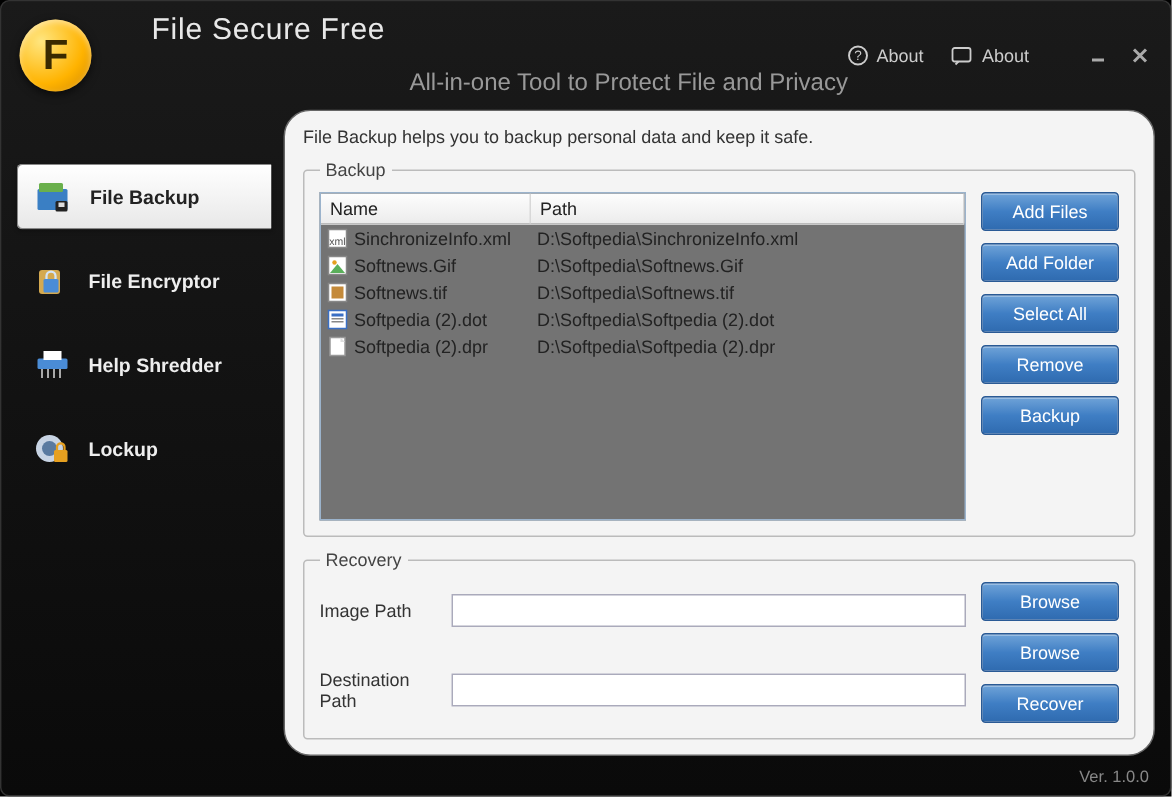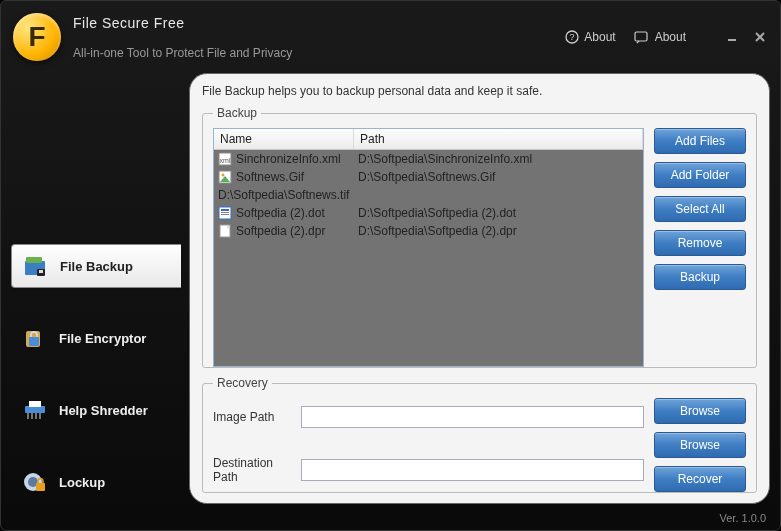--- a/index.html
+++ b/index.html
@@ -1,34 +1,34 @@
 <!DOCTYPE html>
 <html><head>
 <meta charset="utf-8">
 <style>
 * { margin: 0; padding: 0; box-sizing: border-box; font-family: "Segoe UI", Tahoma, sans-serif; }
 body { width: 781px; height: 531px; background: #000; overflow: hidden; }
 .window { width: 100%; height: 100%; background: linear-gradient(to bottom, #1a1a1a 0%, #0a0a0a 100%); border-radius: 6px; display: flex; flex-direction: column; border: 1px solid #333; }
 .titlebar { height: 72px; display: flex; align-items: center; padding: 8px 12px; }
 .logo { width: 48px; height: 48px; border-radius: 50%; background: radial-gradient(circle at 30% 30%, #ffe680, #ffb300 60%, #cc8400); display: flex; align-items: center; justify-content: center; font-size: 28px; font-weight: bold; color: #3a2a00; box-shadow: 0 2px 6px rgba(0,0,0,0.6), inset 0 2px 4px rgba(255,255,255,0.5); margin-right: 12px; }
 .title-block { flex: 1; color: #e8e8e8; }
-.app-title { font-size: 14px; font-weight: 300; letter-spacing: 0.5px; }
-.app-subtitle { font-size: 12px; color: #999; margin-top: 15px; }
+.app-title { font-size: 20px; font-weight: 300; letter-spacing: 0.5px; margin-left: 28px; }
+.app-subtitle { font-size: 16px; color: #999; margin-top: 15px; text-align: right; }
 .top-links { display: flex; align-items: center; gap: 18px; color: #ccc; font-size: 12px; }
 .top-link { display: flex; align-items: center; gap: 5px; cursor: pointer; }
 .win-controls { display: flex; gap: 12px; margin-left: 20px; }
 .win-btn { width: 16px; height: 16px; color: #aaa; cursor: pointer; display: flex; align-items: center; justify-content: center; font-size: 14px; }
 .content-row { flex: 1; display: flex; padding: 0 10px 6px 10px; gap: 8px; overflow: hidden; }
-.sidebar { width: 170px; display: flex; flex-direction: column; gap: 28px; padding-top: 36px; justify-content: flex-end; }
+.sidebar { width: 170px; display: flex; flex-direction: column; gap: 12px; padding-top: 36px; }
 .nav-item { height: 44px; display: flex; align-items: center; gap: 10px; padding: 0 10px; color: #eee; font-size: 13px; font-weight: bold; cursor: pointer; border-radius: 4px 0 0 4px; }
 .nav-item.active { background: linear-gradient(to bottom, #fff, #e8e8e8); color: #222; border: 1px solid #888; border-right: none; box-shadow: 0 1px 3px rgba(0,0,0,0.3); }
 .nav-icon { width: 28px; height: 24px; display: flex; align-items: center; justify-content: center; }
 .main-panel { flex: 1; background: #f4f4f4; border-radius: 18px; border: 1px solid #666; padding: 10px 12px; display: flex; flex-direction: column; overflow: hidden; }
 .panel-desc { font-size: 12px; color: #333; margin-bottom: 8px; }
-fieldset { border: 1px solid #bbb; border-radius: 3px; padding: 8px 10px 0 10px; font-size: 12px; color: #333; }
+fieldset { border: 1px solid #bbb; border-radius: 3px; padding: 8px 10px 10px 10px; font-size: 12px; color: #333; }
 fieldset legend { padding: 0 4px; font-size: 12px; color: #444; }
 .backup-fs { flex: 1; display: flex; flex-direction: column; margin-bottom: 8px; }
 .backup-row { display: flex; gap: 10px; flex: 1; }
 .table-wrap { flex: 1; border: 1px solid #9bb3cc; background: #737373; display: flex; flex-direction: column; overflow: hidden; }
 .thead { display: flex; background: linear-gradient(to bottom, #fdfdfd, #ececec); border-bottom: 1px solid #c8c8c8; }
 .th { padding: 3px 6px; font-size: 12px; color: #222; border-right: 1px solid #d8d8d8; }
 .th-name { width: 140px; }
 .th-path { flex: 1; }
 .tbody { flex: 1; overflow: auto; }
 .tr { display: flex; height: 18px; align-items: center; font-size: 12px; color: #222; }
@@ -175,20 +175,29 @@
                         <rect x="1" y="1" width="12" height="12" fill="#fff" stroke="#888"></rect>
                         <circle cx="5" cy="5" r="1.5" fill="#e6a020"></circle>
                         <polygon points="2,12 7,6 12,12" fill="#5aaf5a"></polygon>
                       </svg>
                     </span>
                     <span>Softnews.Gif</span>
                   </div>
                   <div class="td-path">D:\Softpedia\Softnews.Gif</div>
                 </div>
                 <div class="tr">
+                  <div class="td-name">
+                    <span class="file-ico">
+                      <svg width="14" height="14">
+                        <rect x="1" y="1" width="12" height="12" fill="#fff" stroke="#888"></rect>
+                        <rect x="3" y="3" width="8" height="8" fill="#c48a3a"></rect>
+                      </svg>
+                    </span>
+                    <span>Softnews.tif</span>
+                  </div>
                   <div class="td-path">D:\Softpedia\Softnews.tif</div>
                 </div>
                 <div class="tr">
                   <div class="td-name">
                     <span class="file-ico">
                       <svg width="14" height="14">
                         <rect x="1" y="1" width="12" height="12" fill="#fff" stroke="#3a6fc4"></rect>
                         <rect x="3" y="3" width="8" height="2" fill="#3a6fc4"></rect>
                         <rect x="3" y="6" width="8" height="1" fill="#888"></rect>
                         <rect x="3" y="8" width="8" height="1" fill="#888"></rect>

